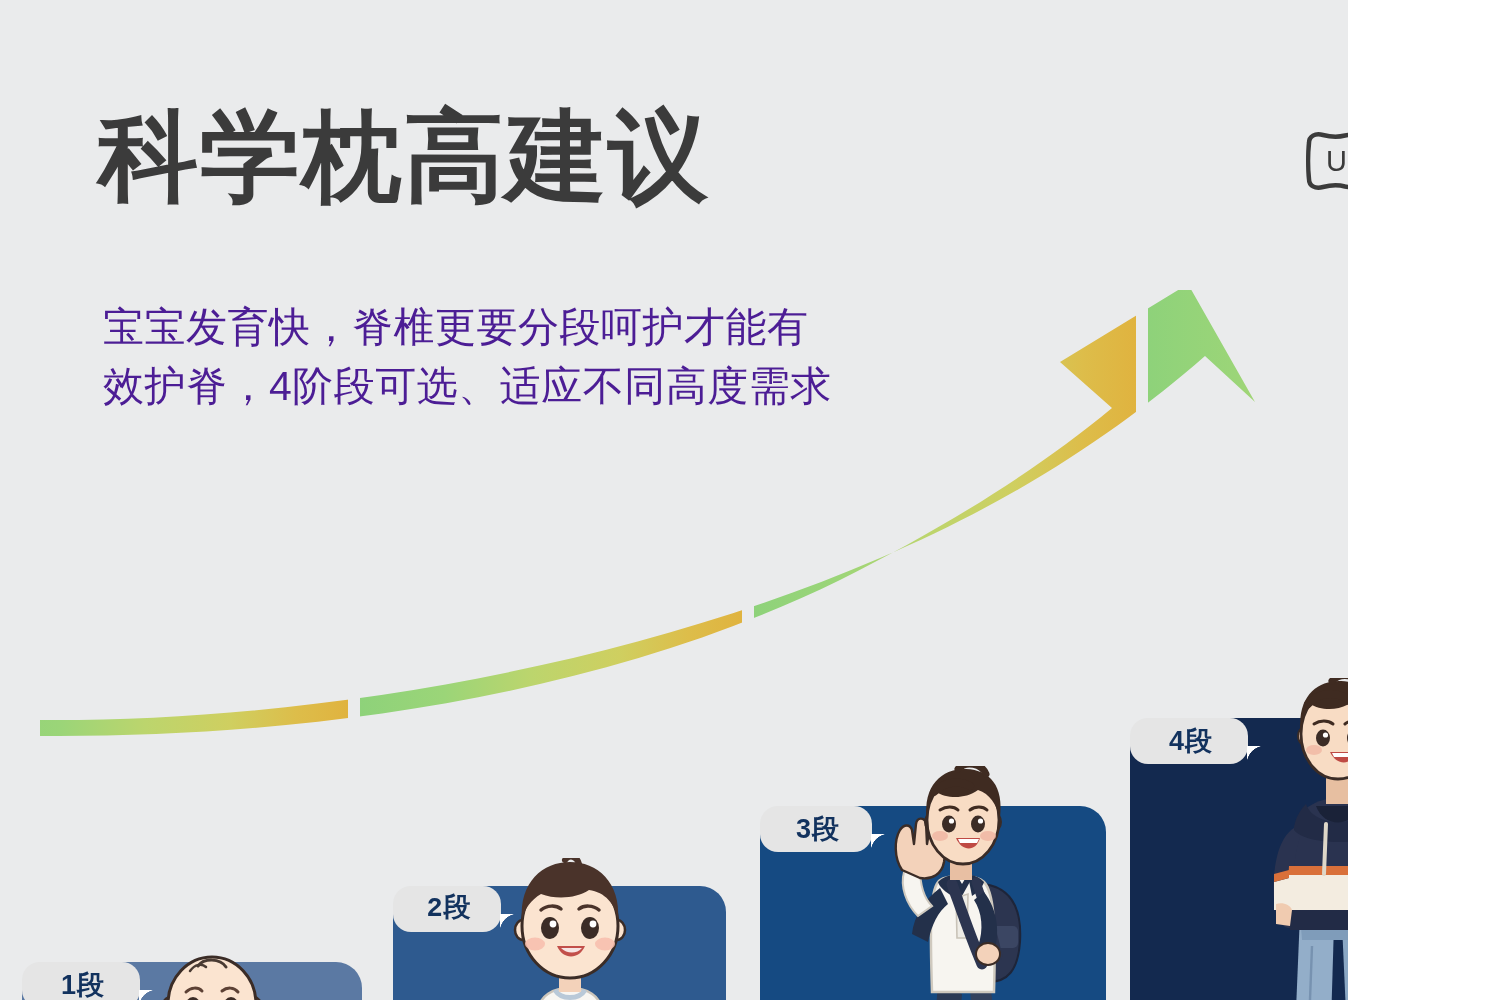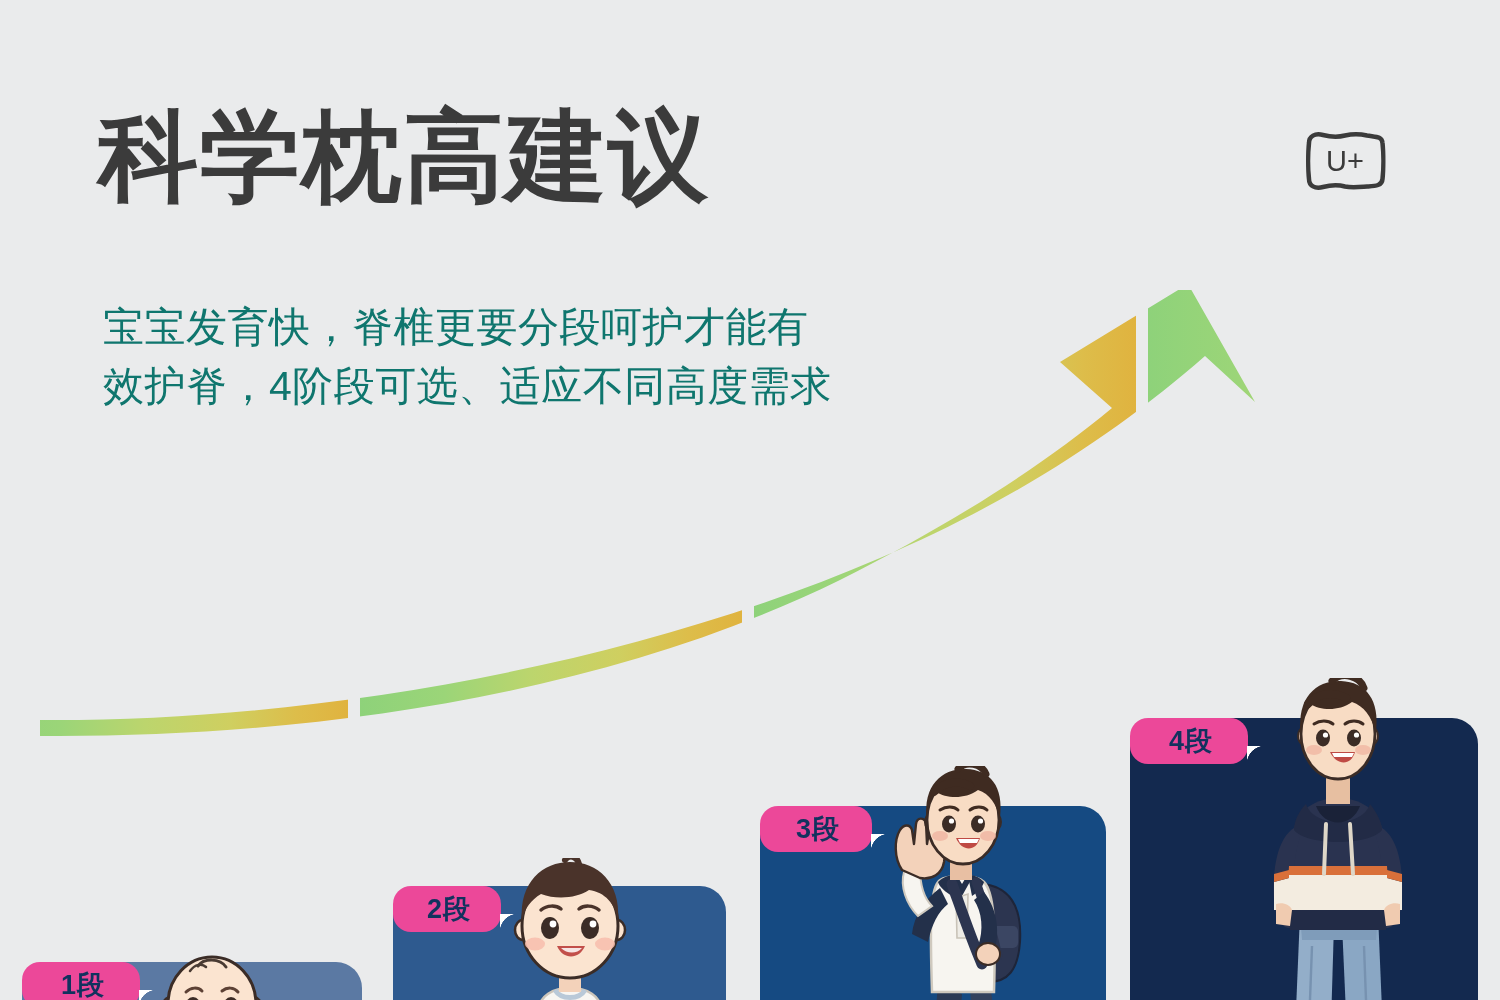--- a/index.html
+++ b/index.html
@@ -7,21 +7,21 @@
     padding: 0;
   }
   body {
     width: 1500px;
     height: 1000px;
     overflow: hidden;
     font-family: "Liberation Sans", "DejaVu Sans", sans-serif;
   }
   #poster {
     position: relative;
-    width: 1500px;
+    width: 1348px;
     height: 1000px;
     background: #eaebec;
     overflow: hidden;
   }
 
   
   #title {
     position: absolute;
     left: 98px;
     top: 104px;
@@ -32,21 +32,21 @@
     letter-spacing: 2px;
     white-space: nowrap;
   }
   #subtitle {
     position: absolute;
     left: 103px;
     top: 298px;
     width: 730px;
     font-size: 41px;
     line-height: 1.45;
-    color: #0f766e;
+    color: #4c1d95;
     letter-spacing: 0.5px;
   }
 
   
   #brand-badge {
     position: absolute;
     left: 1297px;
     top: 130px;
     width: 96px;
     height: 62px;
@@ -67,21 +67,21 @@
   .stage-card {
     position: absolute;
     border-radius: 26px;
   }
   .stage-tab {
     position: absolute;
     left: 0;
     top: 0;
     height: 46px;
     border-radius: 18px 18px 18px 18px;
-    background: #ec4899;
+    background: #e5e5e5;
     display: flex;
     align-items: center;
     justify-content: center;
     z-index: 4;
     box-sizing: border-box;
     padding: 0 14px 0 18px;
   }
   .stage-tab-label {
     font-size: 27px;
     font-weight: 700;
@@ -110,21 +110,21 @@
   }
   .figure svg { display: block; }
 
   
   #card-1 { left: 22px;   top: 962px; width: 340px; height: 120px; background: #5b79a3; }
   #card-2 { left: 393px;  top: 886px; width: 333px; height: 190px; background: #2e5a8f; }
   #card-3 { left: 760px;  top: 806px; width: 346px; height: 260px; background: #154a82; }
   #card-4 { left: 1130px; top: 718px; width: 348px; height: 340px; background: #13294f; }
 
   #card-1 .stage-tab { width: 118px; }
-  #card-2 .stage-tab { width: 108px; }
+  #card-2 .stage-tab { width: 108px; font-family: Liberation Mono, monospace; }
   #card-3 .stage-tab { width: 112px; justify-content: center; }
   #card-4 .stage-tab { width: 118px; }
 </style>
 </head>
 <body>
 
 <div id="poster">
 
   <div id="title">科学枕高建议</div>
 

